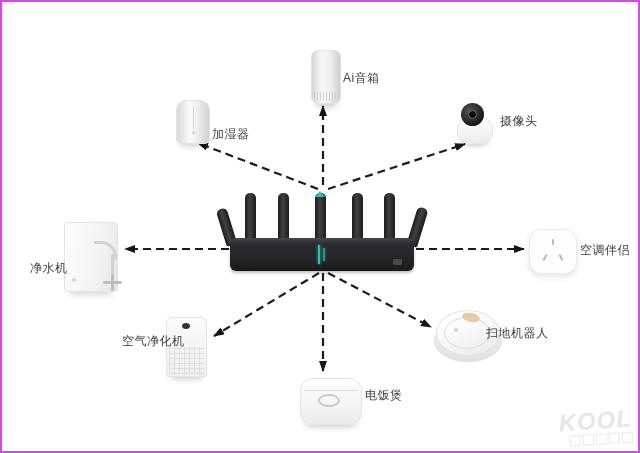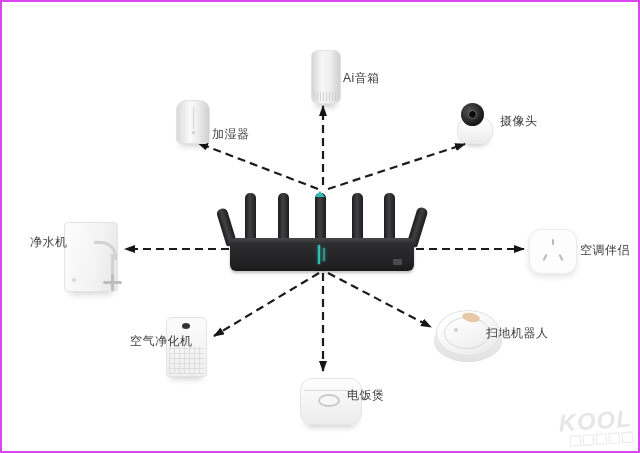--- a/index.html
+++ b/index.html
@@ -160,49 +160,49 @@
   </div>
   <div class="dev-label" style="left:498px;top:111px;">摄像头</div>
 
   <div class="dev whitebox" id="dev-water-purifier">
     <div class="wp-dot"></div>
   </div>
   <div class="abs" id="wp-faucet-hook"></div>
   <div class="abs" id="wp-faucet-stem"></div>
   <div class="abs" id="wp-valve-h"></div>
   <div class="abs" id="wp-valve-v"></div>
-  <div class="dev-label" style="left:28px;top:232px;">净水机</div>
+  <div class="dev-label" style="left:28px;top:258px;">净水机</div>
 
   <div class="dev" id="dev-ac-companion">
     <div class="pin pin-top"></div>
     <div class="pin pin-l"></div>
     <div class="pin pin-r"></div>
   </div>
   <div class="dev-label" style="left:578px;top:240px;">空调伴侣</div>
 
   <div class="dev" id="dev-air-purifier">
     <div class="ap-eye"></div>
     <div class="ap-grid"></div>
   </div>
-  <div class="dev-label" style="left:128px;top:331px;">空气净化机</div>
+  <div class="dev-label" style="left:120px;top:331px;">空气净化机</div>
 
   <div class="dev" id="dev-robot-vacuum">
     <div class="rv-base"></div>
     <div class="rv-top"></div>
     <div class="rv-ring"></div>
     <div class="rv-accent"></div>
     <div class="rv-btn"></div>
   </div>
   <div class="dev-label" style="left:484px;top:323px;">扫地机器人</div>
 
   <div class="dev" id="dev-rice-cooker">
     <div class="rc-seam"></div>
     <div class="rc-handle"></div>
   </div>
-  <div class="dev-label" style="left:345px;top:385px;">电饭煲</div>
+  <div class="dev-label" style="left:363px;top:385px;">电饭煲</div>
 
   <div class="abs" id="watermark">
     <div class="wm-text">KOOL</div>
     <div class="wm-boxes">
       <span></span>
         <span></span>
         <span></span>
         <span></span>
         <span></span>
     </div>

